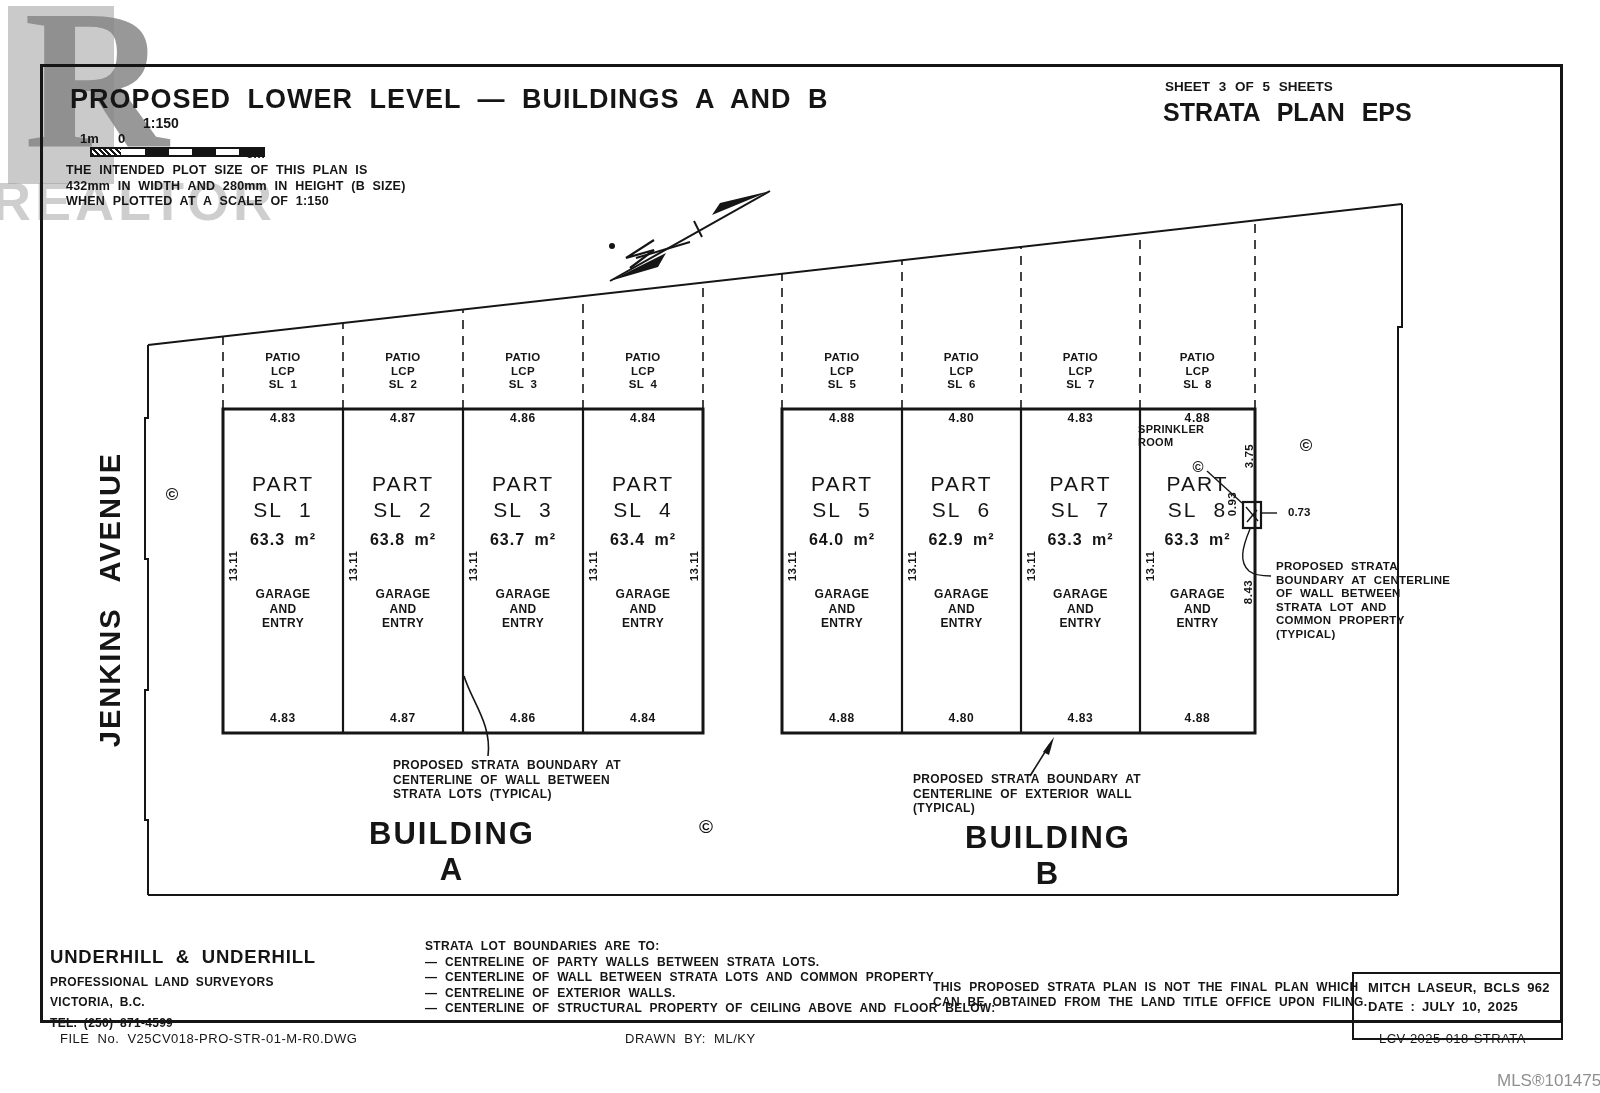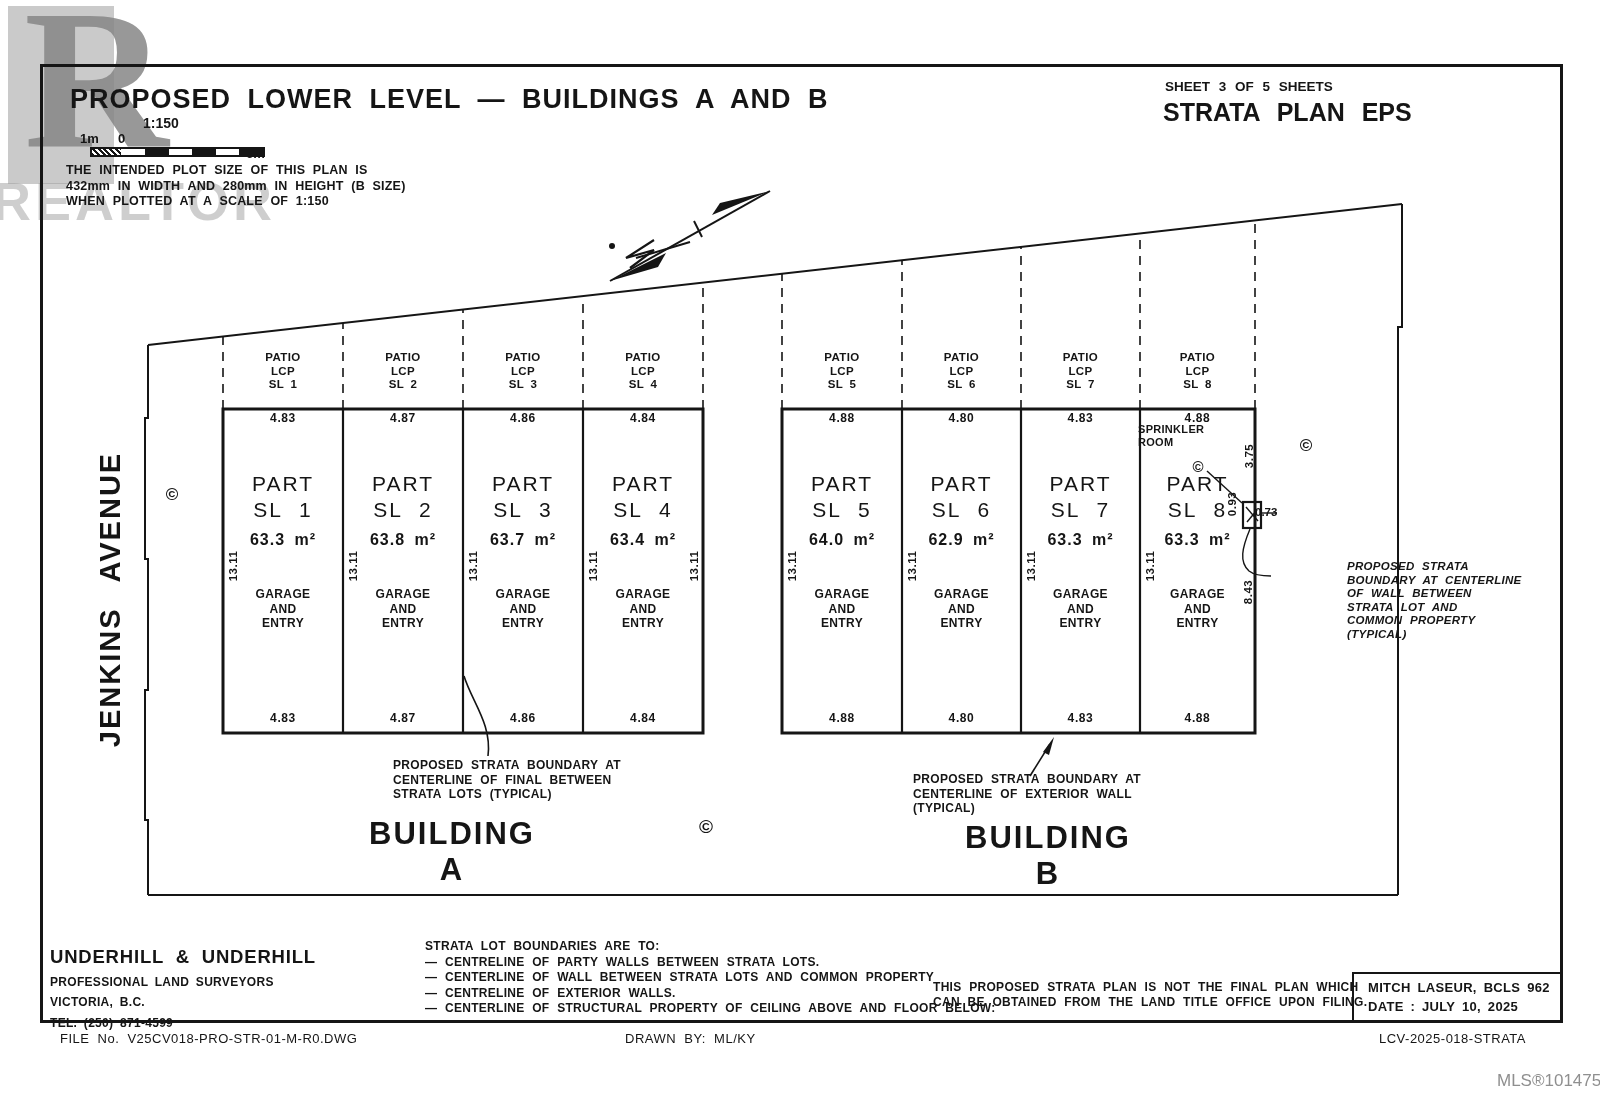--- a/index.html
+++ b/index.html
@@ -43,36 +43,36 @@
   .unit-cell{position:absolute;display:flex;flex-direction:column;align-items:center;z-index:2;}
   .u-part{font-size:21px;line-height:26px;letter-spacing:2px;word-spacing:9px;}
   .u-first{margin-top:62px;}
   .u-area{font-size:16px;font-weight:bold;margin-top:8px;letter-spacing:1px;word-spacing:4px;}
   .u-garage{margin-top:38px;font-size:12px;font-weight:bold;line-height:14.5px;text-align:center;letter-spacing:.4px;}
   .bldg-label{position:absolute;font-size:31px;font-weight:bold;letter-spacing:2px;word-spacing:12px;
               text-align:center;z-index:2;}
   .copy-mark{position:absolute;text-align:center;z-index:2;font-weight:bold;}
   .sprinkler{position:absolute;left:1138px;top:423px;width:92px;text-align:left;font-size:11px;
              font-weight:bold;line-height:13px;letter-spacing:.3px;z-index:2;}
-  .dim-073{position:absolute;left:1255px;top:506px;font-size:11.5px;font-weight:bold;z-index:2;}
+  .dim-073{position:absolute;left:1288px;top:506px;font-size:11.5px;font-weight:bold;z-index:2;}
   .note{position:absolute;font-size:12px;font-weight:bold;line-height:14.5px;letter-spacing:.3px;
         word-spacing:4px;z-index:2;}
   .note-a{left:393px;top:758px;}
   .note-b{left:913px;top:772px;}
-  .note-r{left:1347px;top:560px;font-size:11.5px;line-height:13.5px;font-style:italic;}
+  .note-r{left:1276px;top:560px;font-size:11.5px;line-height:13.5px;}
   
   .surveyor{position:absolute;left:50px;top:946px;z-index:2;}
   .surv-firm{font-size:18.5px;font-weight:bold;letter-spacing:.8px;word-spacing:6px;}
   .surv-line{font-size:12px;font-weight:bold;margin-top:7px;letter-spacing:.3px;word-spacing:3px;}
   .surv-line.gap{margin-top:6px;}
   .legend{position:absolute;left:425px;top:939px;font-size:12px;font-weight:bold;line-height:15.6px;
           letter-spacing:.3px;word-spacing:4px;z-index:2;}
   .disclaimer{position:absolute;left:933px;top:980px;font-size:12px;font-weight:bold;line-height:15px;
           letter-spacing:.3px;word-spacing:4px;z-index:2;}
-  .mitch-box{position:absolute;left:1352px;top:972px;width:211px;height:51px;box-sizing:border-box;
+  .mitch-box{position:absolute;left:1352px;top:972px;width:211px;height:68px;box-sizing:border-box;
           border:2.5px solid #151515;z-index:2;}
   .mitch-name{position:absolute;left:14px;top:6px;font-size:13px;font-weight:bold;letter-spacing:.3px;word-spacing:3px;}
   .mitch-date{position:absolute;left:14px;top:25px;font-size:13px;font-weight:bold;letter-spacing:.3px;word-spacing:3px;}
   .f-file{position:absolute;left:60px;top:1031px;font-size:13px;letter-spacing:.5px;word-spacing:4px;z-index:2;}
   .f-drawn{position:absolute;left:625px;top:1031px;font-size:13px;letter-spacing:.5px;word-spacing:4px;z-index:2;}
   .f-ref{position:absolute;left:1347px;top:1031px;width:211px;text-align:center;font-size:13px;letter-spacing:.5px;z-index:2;}
   .f-mls{position:absolute;left:1497px;top:1071px;font-size:17px;color:#8f8f8f;z-index:2;}
 </style>
 </head>
 <body>
@@ -168,21 +168,21 @@
   <div class="bldg-label" style="left:948px;top:820px;width:200px;">BUILDING B</div>
 
   <div class="sprinkler" id="sprinkler-label">
       <div>SPRINKLER</div>
       <div>ROOM</div>
     </div>
   <div class="dim-073">0.73</div>
 
   <div class="note note-a" id="note-a">
       <div>PROPOSED STRATA BOUNDARY AT</div>
-      <div>CENTERLINE OF FINAL BETWEEN</div>
+      <div>CENTERLINE OF WALL BETWEEN</div>
       <div>STRATA LOTS (TYPICAL)</div>
     </div>
   <div class="note note-b" id="note-b">
       <div>PROPOSED STRATA BOUNDARY AT</div>
       <div>CENTERLINE OF EXTERIOR WALL</div>
       <div>(TYPICAL)</div>
     </div>
   <div class="note note-r" id="note-r">
       <div>PROPOSED STRATA</div>
       <div>BOUNDARY AT CENTERLINE</div>

